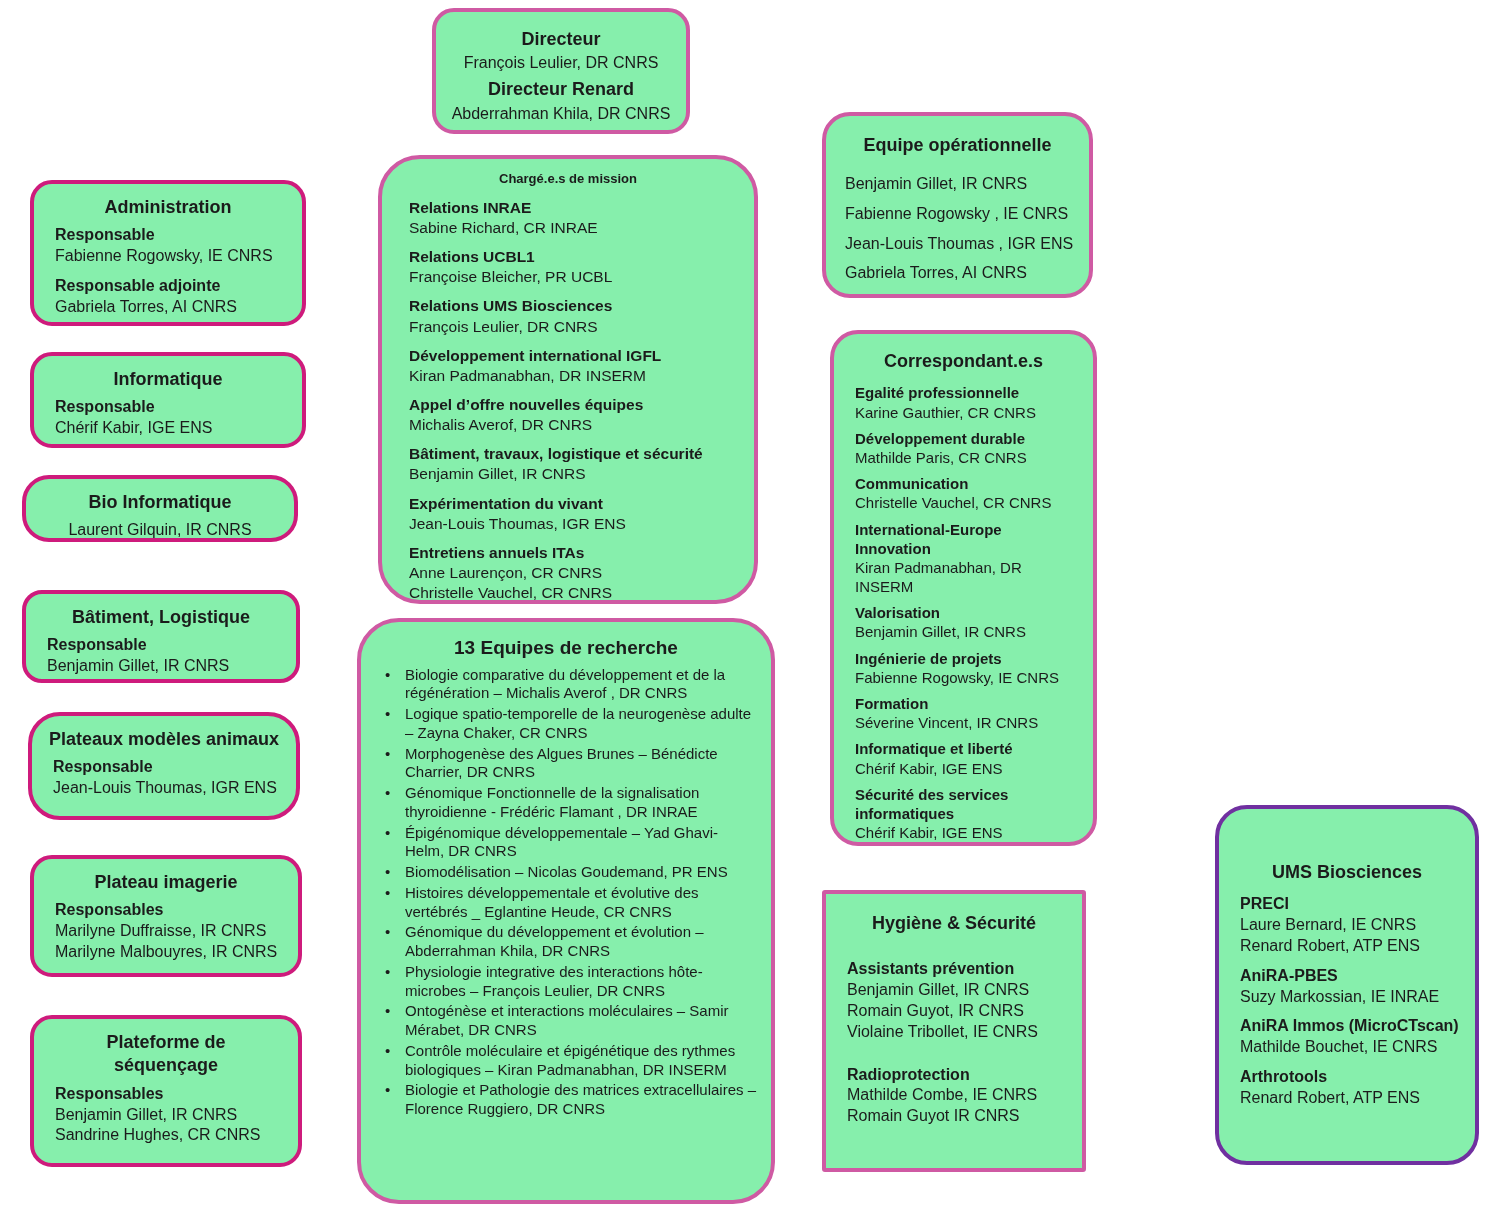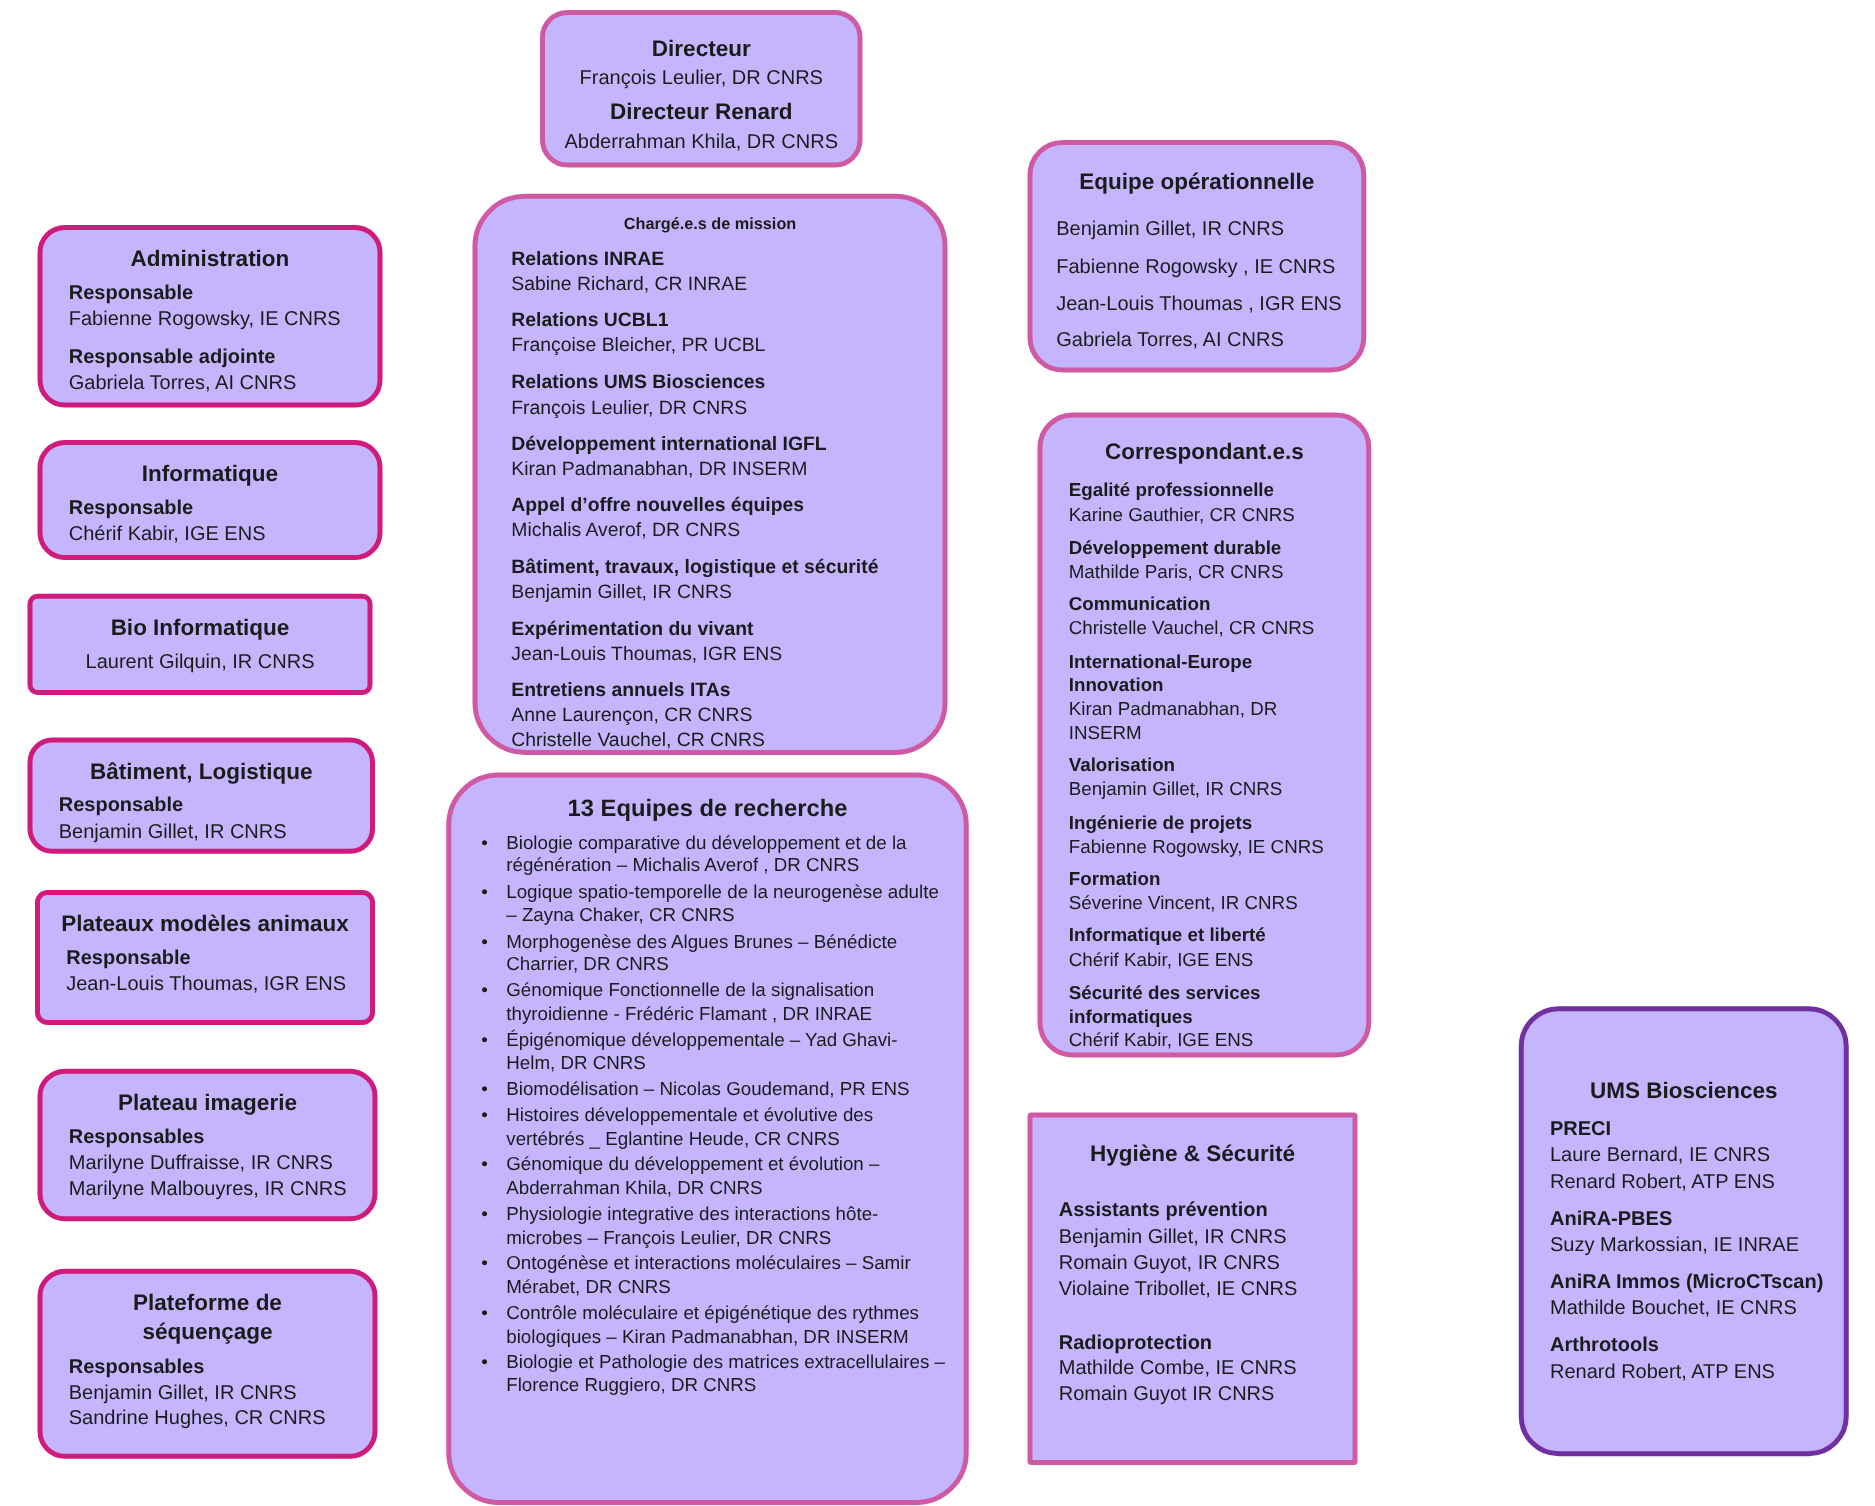--- a/index.html
+++ b/index.html
@@ -12,21 +12,21 @@
   * { box-sizing: border-box; }
   html, body { margin: 0; padding: 0; }
   body {
     width: 1500px; height: 1205px; position: relative;
     background: var(--bg); color: var(--text);
     font-family: "Liberation Sans", sans-serif;
     font-size: 16px; line-height: 1.3;
     overflow: hidden;
   }
   .box {
-    position: absolute; background: #c4b5fd;
+    position: absolute; background: #86efac;
     border: 4px solid var(--pink); border-radius: 26px;
     padding: 10px 15px; overflow: hidden;
   }
   .box.magenta { border-color: var(--magenta); }
   .box.purple  { border-color: var(--purple); }
   .box.r-lg    { border-radius: 42px; }
   .title {
     font-weight: bold; font-size: 18px; text-align: center;
     margin: 2px 0 6px 0;
   }
@@ -36,24 +36,24 @@
   .entry:last-child { margin-bottom: 0; }
   .center { text-align: center; }
 
   
   #b-directeur      { left:432px; top:8px;    width:258px; height:126px; border-radius:22px; padding-top:14px; }
   #b-operationnelle { left:822px; top:112px;  width:271px; height:186px; border-radius:28px; }
   #b-administration { left:30px;  top:180px;  width:276px; height:146px; border-radius:22px; }
   #b-charges        { left:378px; top:155px;  width:380px; height:449px; font-size:15.5px; }
   #b-informatique   { left:30px;  top:352px;  width:276px; height:96px;  border-radius:22px; }
   #b-correspondants { left:830px; top:330px;  width:267px; height:516px; border-radius:28px; font-size:15px; }
-  #b-bioinfo        { left:22px;  top:475px;  width:276px; height:81px;  border-radius:8px; }
+  #b-bioinfo        { left:22px;  top:475px;  width:276px; height:67px;  border-radius:27px; }
   #b-batiment       { left:22px;  top:590px;  width:278px; height:93px;  border-radius:20px; }
   #b-equipes        { left:357px; top:618px;  width:418px; height:586px; font-size:15px; padding:12px 14px; }
-  #b-plateaux       { left:28px;  top:712px;  width:272px; height:108px; border-radius:10px; }
+  #b-plateaux       { left:28px;  top:712px;  width:272px; height:108px; border-radius:32px; }
   #b-imagerie       { left:30px;  top:855px;  width:272px; height:122px; border-radius:22px; }
   #b-hygiene        { left:822px; top:890px;  width:264px; height:282px; border-radius:3px; }
   #b-sequencage     { left:30px;  top:1015px; width:272px; height:152px; border-radius:22px; }
   #b-ums            { left:1215px; top:805px; width:264px; height:360px; border-radius:32px; }
 
   
   #b-directeur .names { margin-bottom: 4px; }
   #b-directeur .title { margin-bottom: 2px; }
   #b-operationnelle .title { margin: 8px 0 12px 0; }
   #b-operationnelle .names { line-height: 1.85; padding-left: 4px; }

